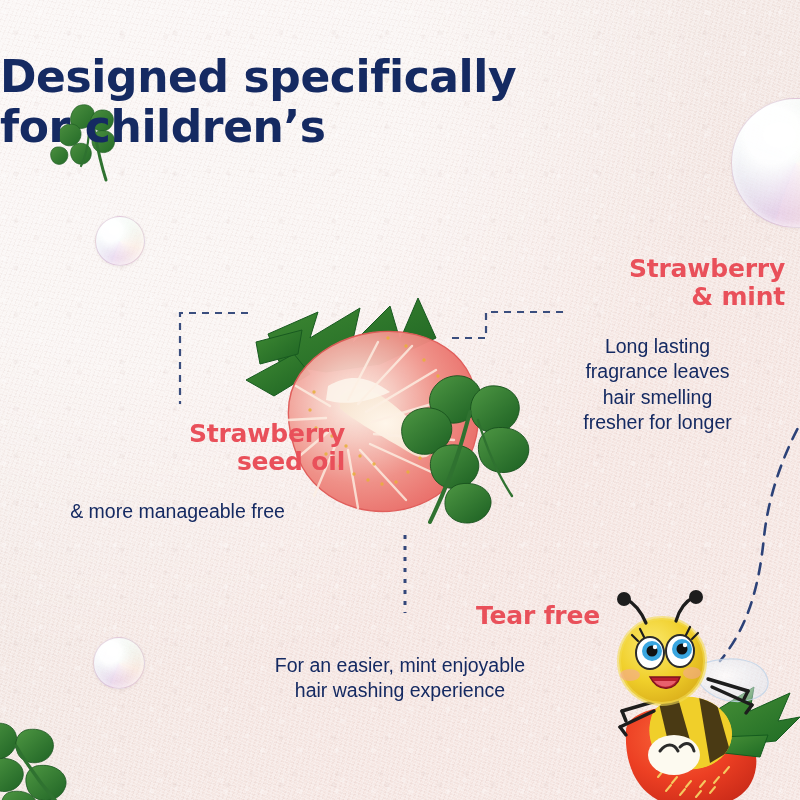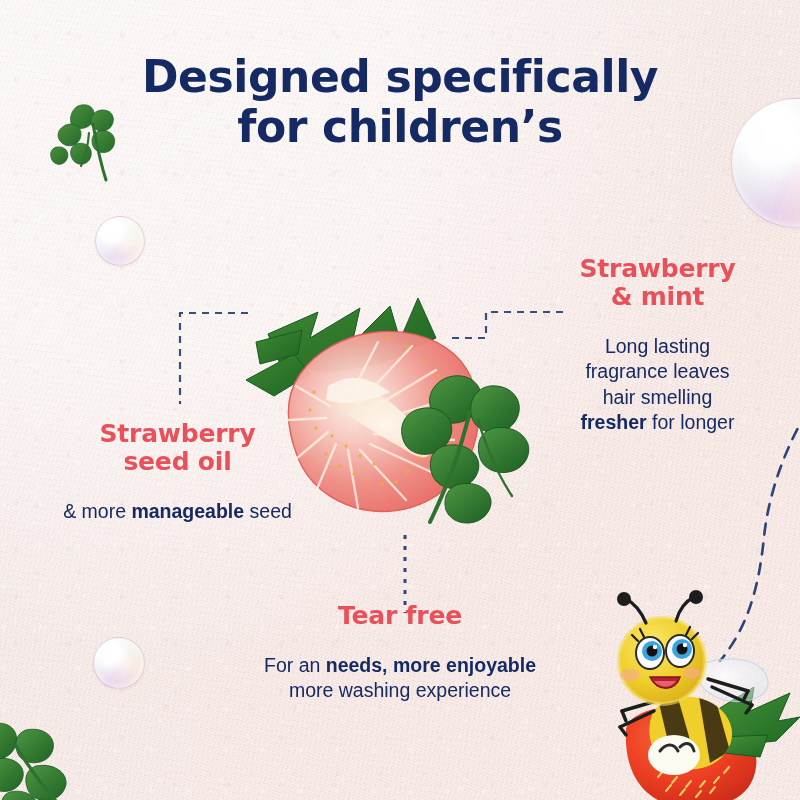--- a/index.html
+++ b/index.html
@@ -33,43 +33,43 @@
       radial-gradient(circle at 30% 70%, rgba(183,152,147,.14) 0 2px, transparent 3px),
       radial-gradient(circle at 62% 22%, rgba(255,255,255,.45) 0 2px, transparent 3px),
       radial-gradient(circle at 85% 55%, rgba(183,152,147,.12) 0 2px, transparent 3px),
       radial-gradient(circle at 48% 88%, rgba(255,255,255,.42) 0 2px, transparent 3px);
     background-size:37px 41px,53px 47px,61px 59px,43px 67px,71px 53px;
   }
 
   
   .headline{
     position:absolute;left:0;right:0;top:52px;
-    text-align:center;
     color:#152a62;
     font-weight:700;
     font-size:44px;
     line-height:1.14;
     letter-spacing:-.4px;
     font-family:"DejaVu Sans","Liberation Sans",sans-serif;
   }
   .headline .ln{display:block;white-space:nowrap;}
 
   
   .feat{position:absolute;}
   .feat .ttl{
     color:#e9505a;font-weight:700;
     font-size:25px;line-height:1.12;
     font-family:"DejaVu Sans","Liberation Sans",sans-serif;
     letter-spacing:-.2px;
+    text-align:right;
   }
   .feat .body{
     color:#152a62;font-size:19.5px;line-height:1.30;margin-top:23px;
     font-family:"Liberation Sans",sans-serif;
   }
-  .feat .body b{font-weight:700;}
+  .feat .body b{font-weight:400;}
   .feat .ln{display:block;white-space:nowrap;}
 
   #f-mint{left:530px;top:255px;width:255px;text-align:center;}
   #f-seed{left:10px;top:420px;width:335px;text-align:center;}
   #f-tear{left:200px;top:602px;width:400px;text-align:center;}
 
   
   .dash{position:absolute;}
   svg{overflow:visible;display:block;}
 
@@ -388,27 +388,27 @@
       <span class="ln"><b>fresher</b><span> for longer</span></span>
     </div>
   </div>
 
   <div class="feat" id="f-seed">
     <div class="ttl">
       <span class="ln">Strawberry</span>
       <span class="ln">seed oil</span>
     </div>
     <div class="body">
-      <span class="ln"><span>&amp; more </span><b>manageable</b><span> seed</span></span>
+      <span class="ln"><span>&amp; more </span><b>manageable</b><span> free</span></span>
     </div>
   </div>
 
   <div class="feat" id="f-tear">
     <div class="ttl">
       <span class="ln">Tear free</span>
     </div>
     <div class="body">
-      <span class="ln"><span>For an </span><b>needs, more enjoyable</b></span>
-      <span class="ln"><span>more washing experience</span></span>
+      <span class="ln"><span>For an </span><b>easier, mint enjoyable</b></span>
+      <span class="ln"><span>hair washing experience</span></span>
     </div>
   </div>
 
 </div>
 
 </body></html>

